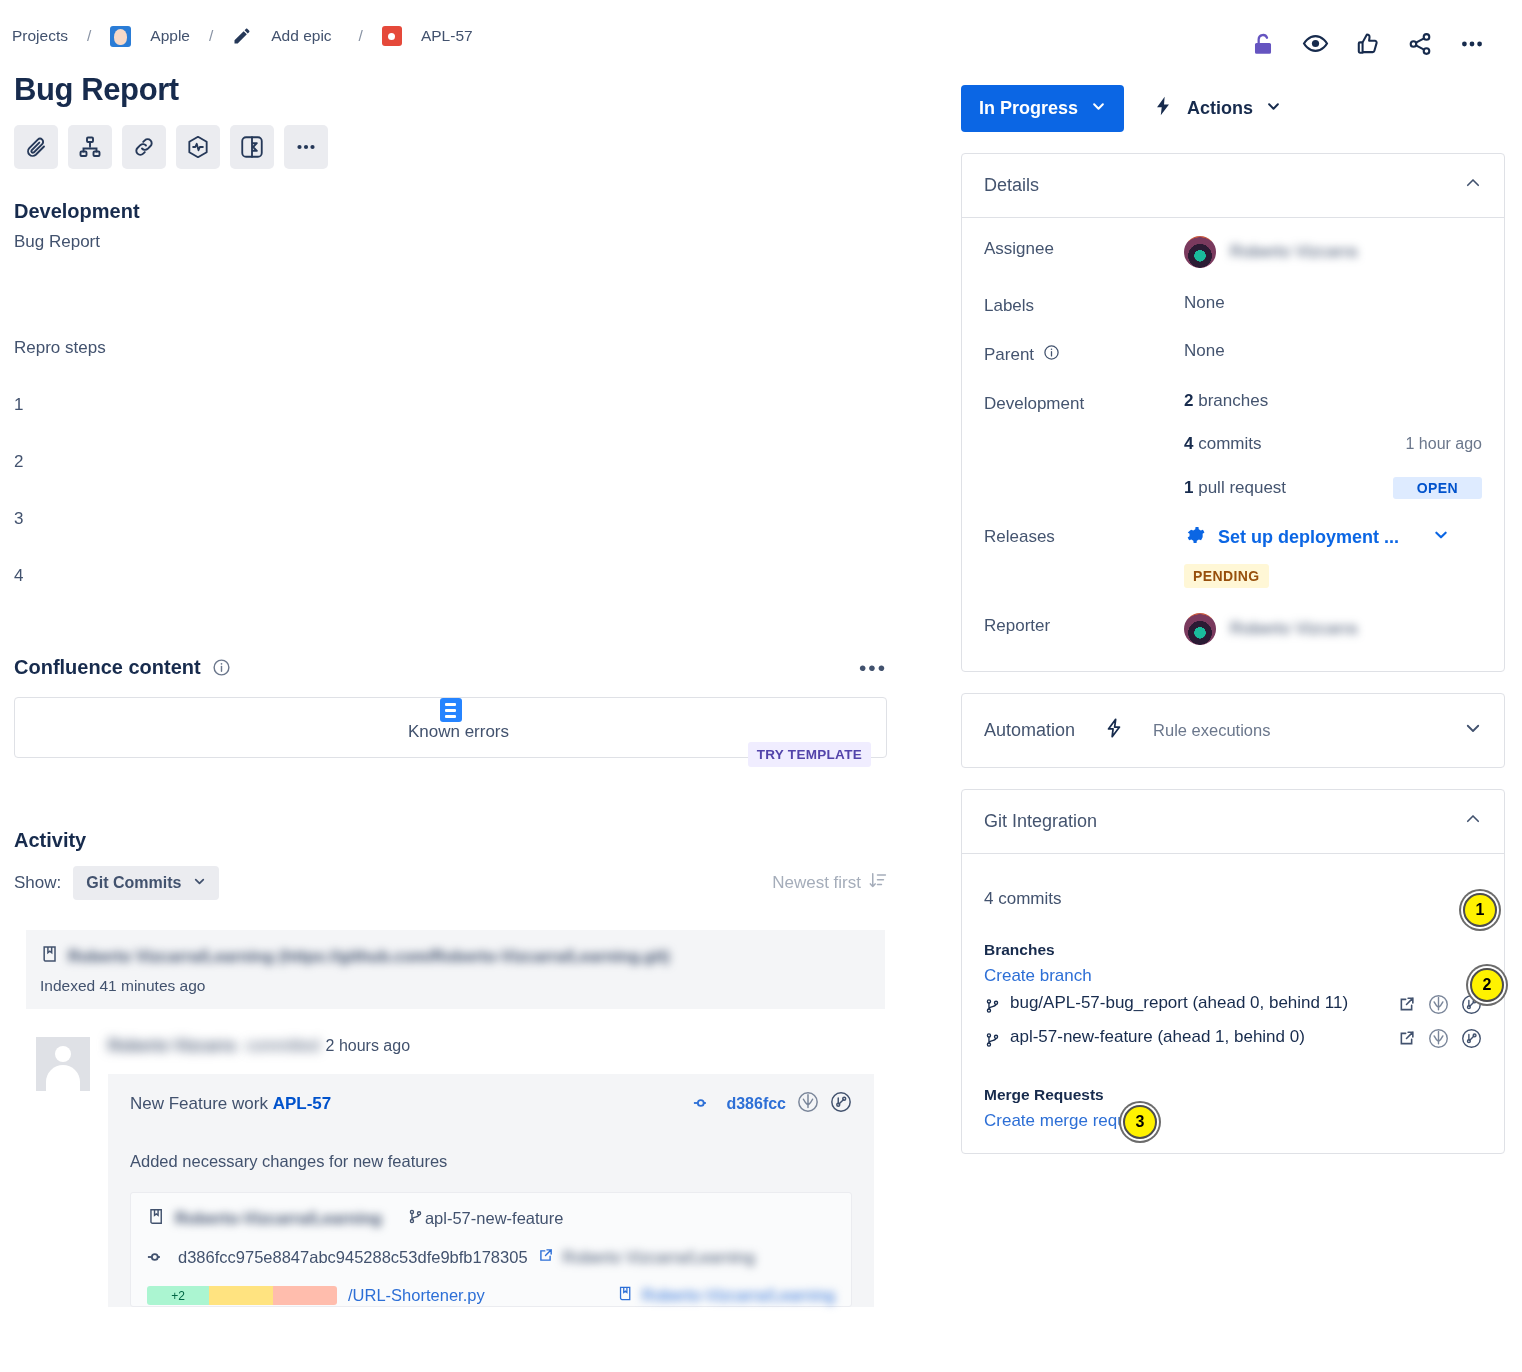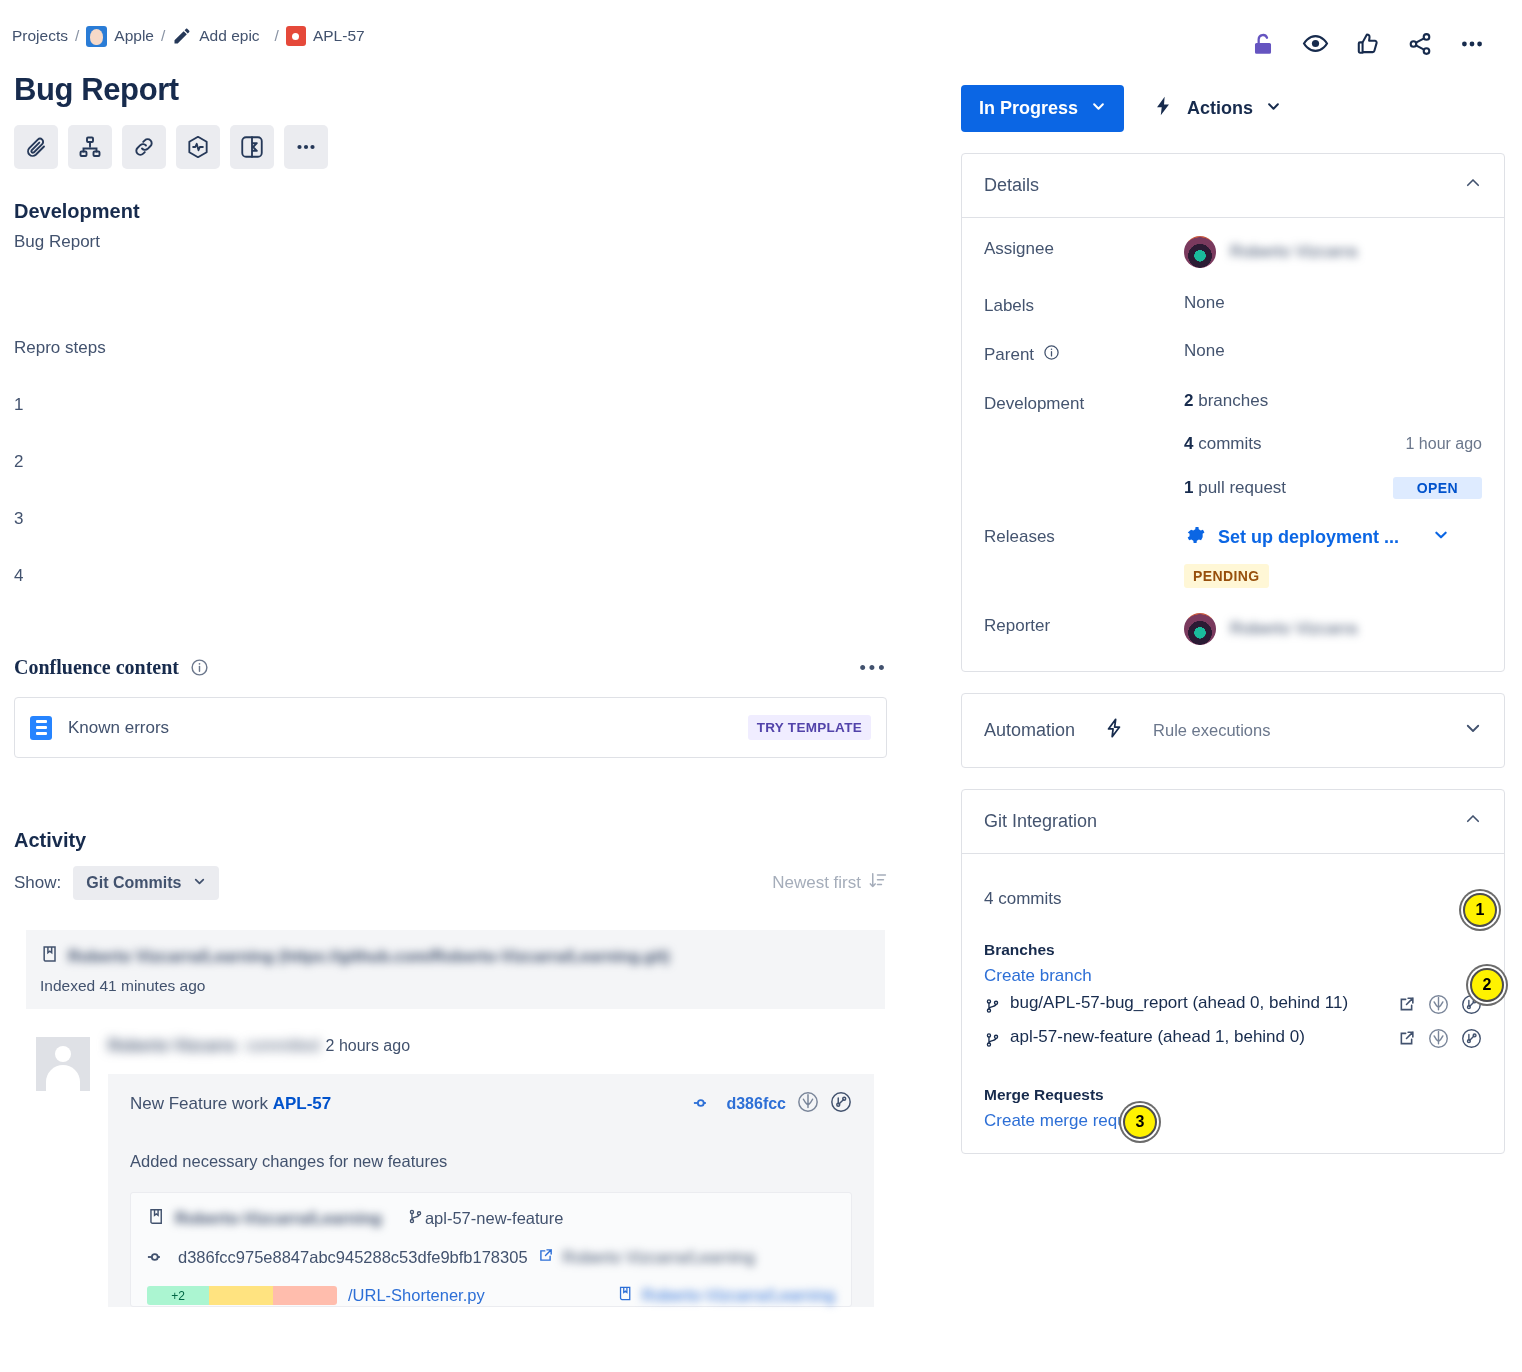--- a/index.html
+++ b/index.html
@@ -33,21 +33,21 @@
   .scroll-arrow {
     position: absolute; top: 1px; left: 908px;
     width: 0; height: 0;
     border-left: 5px solid transparent;
     border-right: 5px solid transparent;
     border-bottom: 5px solid #8a8a8a;
   }
 
   
   .breadcrumb {
-    display: flex; align-items: center; gap: 7px;
+    display: flex; align-items: center; gap: 19px;
     font-size: 15.5px; color: #42526E; height: 28px;
   }
   .breadcrumb a { color: #42526E; text-decoration: none; }
   .bc-sep { color: #8993A4; }
   .bc-avatar {
     width: 21px; height: 21px; border-radius: 3px;
     background: #2a7cd6; position: relative; overflow: hidden;
     display: inline-block; flex: 0 0 auto;
   }
   .bc-avatar::after {
@@ -82,35 +82,36 @@
     font-size: 20px; font-weight: 700; color: #172B4D;
     margin: 31px 0 0 2px;
   }
   .desc-text { font-size: 17px; color: #42526E; margin: 9px 0 0 2px; }
   .repro-head { font-size: 17px; color: #42526E; margin: 86px 0 0 2px; }
   .repro-item { font-size: 17px; color: #42526E; margin: 37px 0 0 2px; }
 
   
   .conf-head-row {
     display: flex; align-items: center;
-    margin: 70px 0 0 2px; width: 873px; font-family: Liberation Serif, serif;
+    margin: 70px 0 0 2px; width: 873px;
   }
   .conf-title { font-size: 20px; font-weight: 700; color: #172B4D; }
   .info-circle {
     display: inline-flex; margin-left: 11px; color: #6B778C;
   }
   .conf-dots {
     margin-left: auto; color: #42526E; font-size: 21px;
     letter-spacing: 2px; line-height: 10px; cursor: pointer;
   }
   .conf-card {
     margin: 18px 0 0 2px; width: 873px; height: 61px;
     border: 1px solid #DFE1E6; border-radius: 4px;
     display: flex; align-items: center; padding: 0 15px;
     background:#fff;
+    flex-direction:column;
   }
   .conf-doc-icon {
     width: 22px; height: 24px; border-radius: 3px; background: #2684FF;
     display: flex; flex-direction: column; align-items: center;
     justify-content: center; gap: 3px; flex: 0 0 auto;
   }
   .conf-doc-icon span { display:block; width: 11px; height: 3px; background:#fff; border-radius:1px;}
   .conf-name { font-size: 17px; color: #42526E; margin-left: 16px; }
   .try-template {
     margin-left: auto; background: #F0EDFF; color: #5243AA;

